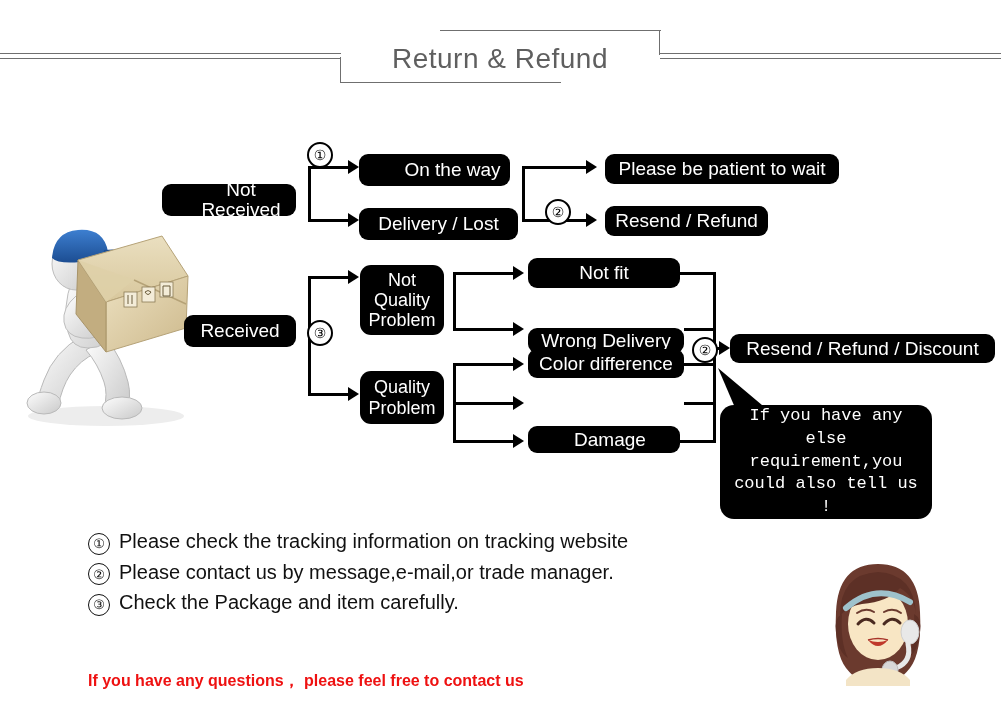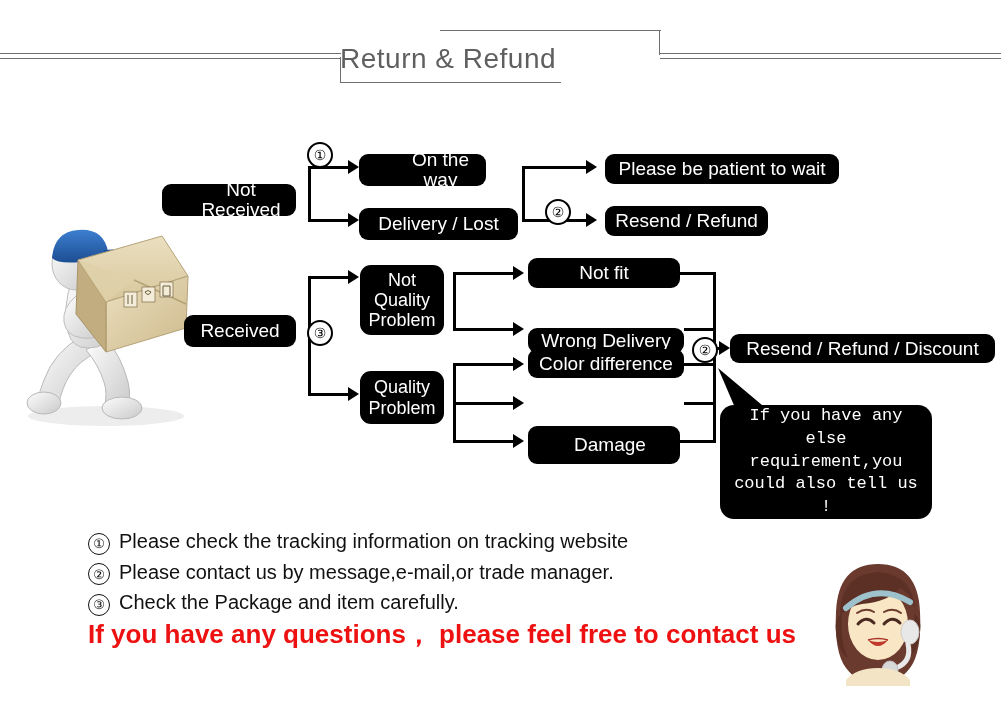--- a/index.html
+++ b/index.html
@@ -7,21 +7,21 @@
     width:1001px;height:707px;background:#ffffff;
     font-family:"Liberation Sans", sans-serif;
     position:relative;overflow:hidden;
   }
   #stage{position:absolute;left:0;top:0;width:1001px;height:707px;}
 
   
   .hdr-rule{position:absolute;height:1px;background:#6f6f6f;}
   .hdr-title{
     position:absolute;left:340px;top:40px;width:320px;height:38px;
-    line-height:38px;text-align:left;
+    line-height:38px;text-align:center;
     font-size:28px;color:#5f5f5f;letter-spacing:.5px;
     font-family:"Liberation Sans", sans-serif;
   }
 
   
   .pill{
     position:absolute;background:#000;color:#fff;border-radius:9px;
     display:flex;align-items:center;justify-content:center;
     text-align:center;font-size:19px;font-weight:400;
     font-family:"Liberation Sans", sans-serif;
@@ -47,22 +47,22 @@
 
   
   .notes{position:absolute;left:88px;top:530px;width:660px;}
   .note-row{display:flex;align-items:baseline;margin-bottom:6px;font-size:20px;color:#111;}
   .note-num{
     display:inline-flex;align-items:center;justify-content:center;
     width:20px;height:20px;border:1.5px solid #111;border-radius:50%;
     font-size:13px;margin-right:9px;flex:0 0 auto;
   }
   .cta{
-    position:absolute;left:88px;top:617px;
-    font-size:26px;font-weight:bold;color:#ee1111;white-space:nowrap;
+    position:absolute;left:88px;top:671px;
+    font-size:16px;font-weight:bold;color:#ee1111;white-space:nowrap;
     font-family:"Liberation Sans", sans-serif;
   }
 </style>
 </head>
 <body>
 
 <div id="stage">
 
   <div>
     <div class="hdr-rule" style="left:0px;top:53px;width:341px;"></div>
@@ -135,21 +135,21 @@
 
   <div class="pill" style="left:162px;top:184px;width:134px;height:32px;padding-left:24px;">Not Received</div>
 
   <div class="ln v" style="left:308px;top:166px;height:56px;"></div>
   <div class="ln h" style="left:308px;top:166px;width:42px;"></div>
   <div class="ln h" style="left:308px;top:219px;width:42px;"></div>
   <div class="arrow" style="left:348px;top:160px;"></div>
   <div class="arrow" style="left:348px;top:213px;"></div>
   <div class="circnum" style="left:307px;top:142px;">①</div>
 
-  <div class="pill" style="left:359px;top:154px;width:127px;height:32px;padding-left:36px;">On the way</div>
+  <div class="pill" style="left:359px;top:154px;width:151px;height:32px;padding-left:36px;">On the way</div>
   <div class="pill" style="left:359px;top:208px;width:159px;height:32px;">Delivery / Lost</div>
 
   <div class="ln v" style="left:522px;top:166px;height:56px;"></div>
   <div class="ln h" style="left:522px;top:166px;width:66px;"></div>
   <div class="ln h" style="left:522px;top:219px;width:66px;"></div>
   <div class="arrow" style="left:586px;top:160px;"></div>
   <div class="arrow" style="left:586px;top:213px;"></div>
   <div class="circnum" style="left:545px;top:199px;">②</div>
 
   <div class="pill" style="left:605px;top:154px;width:234px;height:30px;">Please be patient to wait</div>
@@ -180,21 +180,21 @@
   <div class="ln h" style="left:453px;top:363px;width:62px;"></div>
   <div class="ln h" style="left:453px;top:402px;width:62px;"></div>
   <div class="ln h" style="left:453px;top:440px;width:62px;"></div>
   <div class="arrow" style="left:513px;top:357px;"></div>
   <div class="arrow" style="left:513px;top:396px;"></div>
   <div class="arrow" style="left:513px;top:434px;"></div>
 
   <div class="pill" style="left:528px;top:258px;width:152px;height:30px;">Not fit</div>
   <div class="pill" style="left:528px;top:328px;width:156px;height:25px;">Wrong Delivery</div>
   <div class="pill" style="left:528px;top:349px;width:156px;height:29px;border-radius:9px;">Color difference</div>
-  <div class="pill" style="left:528px;top:426px;width:152px;height:38px;padding-left:12px;">Damage</div>
+  <div class="pill" style="left:528px;top:426px;width:152px;height:27px;padding-left:12px;">Damage</div>
 
   <div class="ln v" style="left:713px;top:272px;height:170px;"></div>
   <div class="ln h" style="left:680px;top:272px;width:36px;"></div>
   <div class="ln h" style="left:684px;top:328px;width:32px;"></div>
   <div class="ln h" style="left:684px;top:363px;width:32px;"></div>
   <div class="ln h" style="left:684px;top:402px;width:32px;"></div>
   <div class="ln h" style="left:680px;top:440px;width:36px;"></div>
   <div class="ln h" style="left:713px;top:347px;width:12px;"></div>
   <div class="arrow" style="left:719px;top:341px;"></div>
   <div class="circnum" style="left:692px;top:337px;">②</div>

